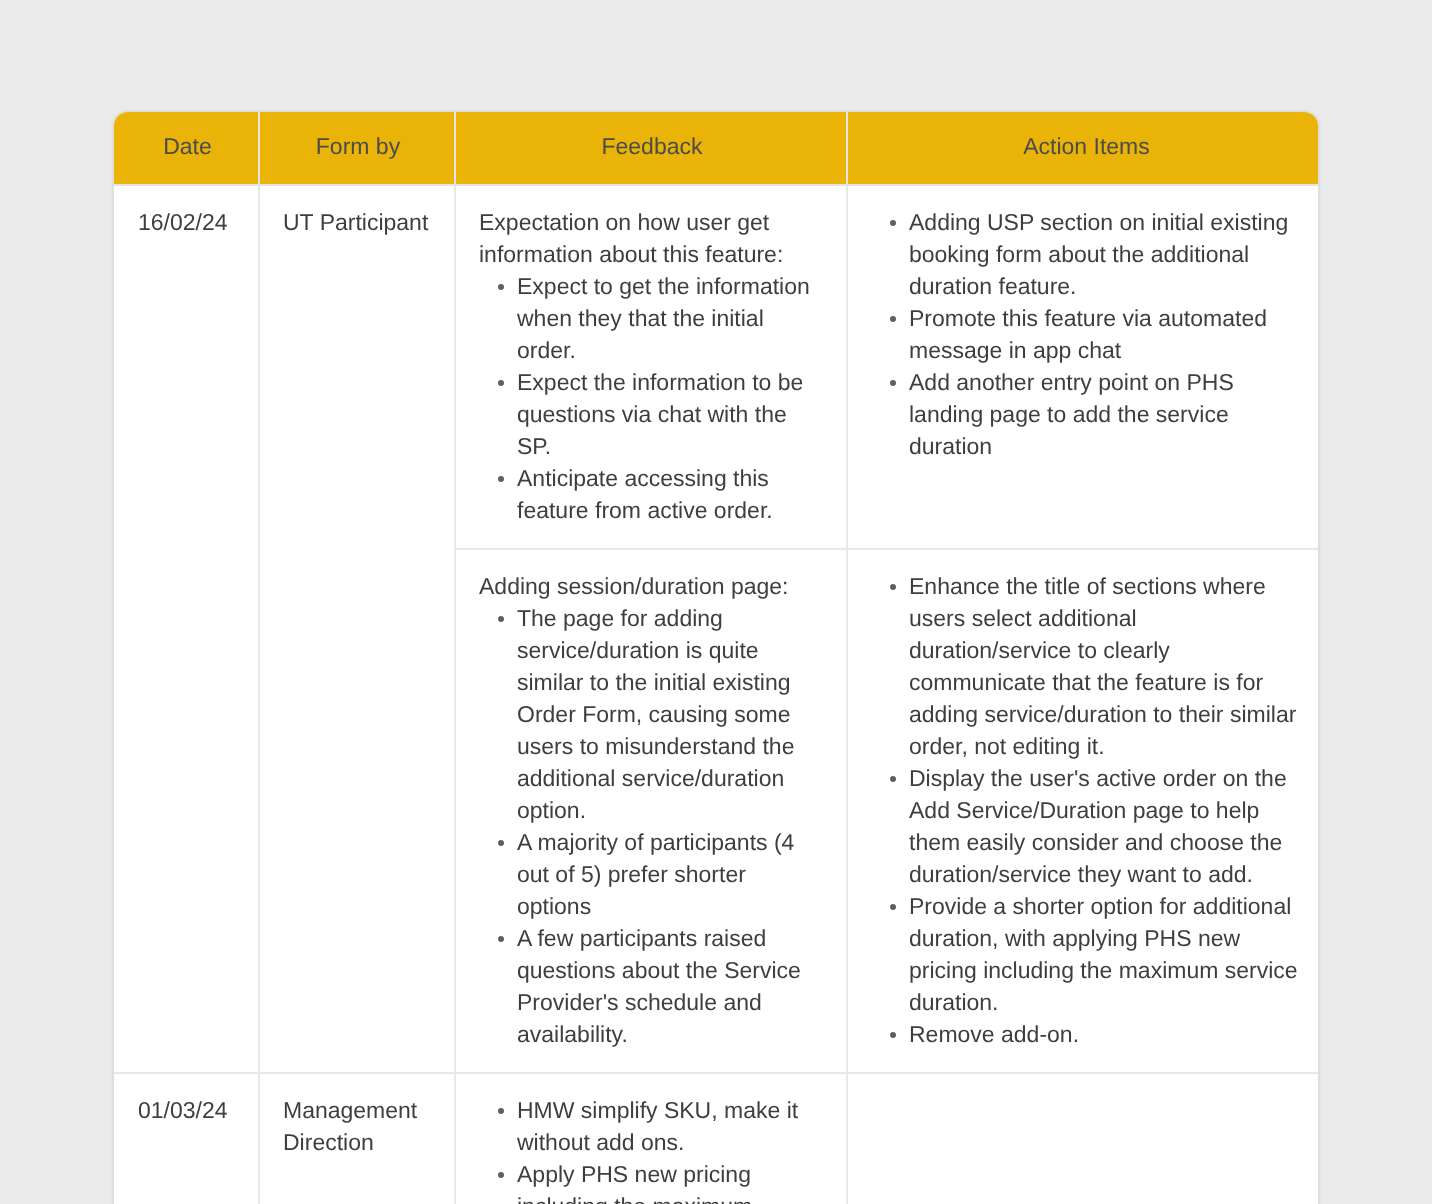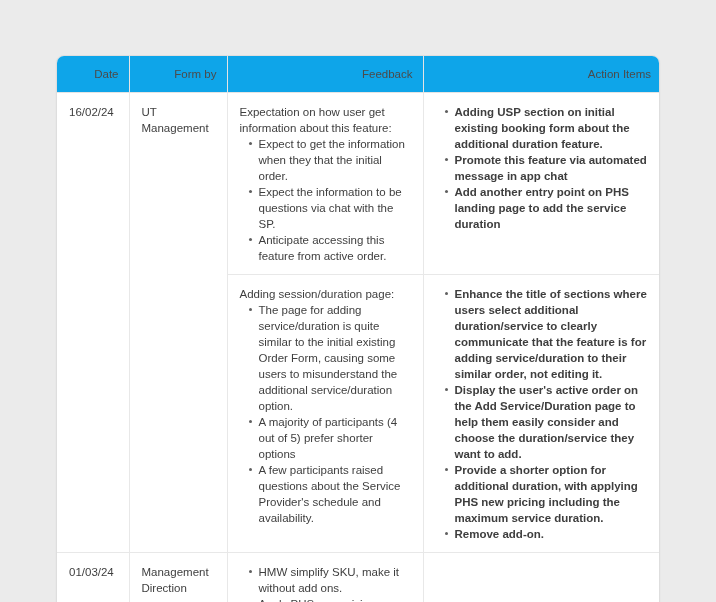--- a/index.html
+++ b/index.html
@@ -26,44 +26,44 @@
     width: 100%;
     border-collapse: collapse;
     table-layout: fixed;
   }
   col.c-date { width: 72px; }
   col.c-given { width: 98px; }
   col.c-feedback { width: 196px; }
   col.c-actions { width: 238px; }
 
   th {
-    background: #0ea5e9;
+    background: #eab308;
     font-weight: 400;
     font-size: 11.5px;
     color: #4b4b4b;
-    text-align: right;
+    text-align: center;
     height: 36px;
     padding: 0 10px 0 12px;
     vertical-align: middle;
     border-bottom: 1px solid #e4e4e4;
     border-right: 1px solid #e4e4e4;
   }
   th:last-child { border-right: none; }
 
   td {
     vertical-align: top;
     font-size: 11.5px;
     line-height: 16px;
     color: #3e3e3e;
     padding: 11px 10px 10px 12px;
     border-right: 1px solid #e8e8e8;
     border-bottom: 1px solid #e8e8e8;
     margin-left: 28px;
   }
-  td:last-child { border-right: none; font-weight: bold; }
+  td:last-child { border-right: none; }
   tr.last-row td { border-bottom: none; }
 
   td.h-r1 { height: 147px; }
   td.h-r2 { height: 223px; }
   td.h-r3 { height: 83px; }
 
   p.intro { margin: 0; }
   p.intro:empty { display: none; }
 
   ul.bullets {
@@ -99,21 +99,21 @@
       <tr>
         <th>Date</th>
         <th>Form by</th>
         <th>Feedback</th>
         <th>Action Items</th>
       </tr>
     </thead>
     <tbody>
       <tr>
         <td rowspan="2" class="h-r1">16/02/24</td>
-        <td rowspan="2" class="h-r1">UT Management</td>
+        <td rowspan="2" class="h-r1">UT Participant</td>
         <td class="h-r1">
           <p class="intro">Expectation on how user get information about this feature:</p>
           <ul class="bullets">
             <li>Expect to get the information when they that the initial order.</li>
             <li>Expect the information to be questions via chat with the SP.</li>
             <li>Anticipate accessing this feature from active order.</li>
           </ul>
         </td>
         <td class="h-r1">
           <ul class="bullets">

